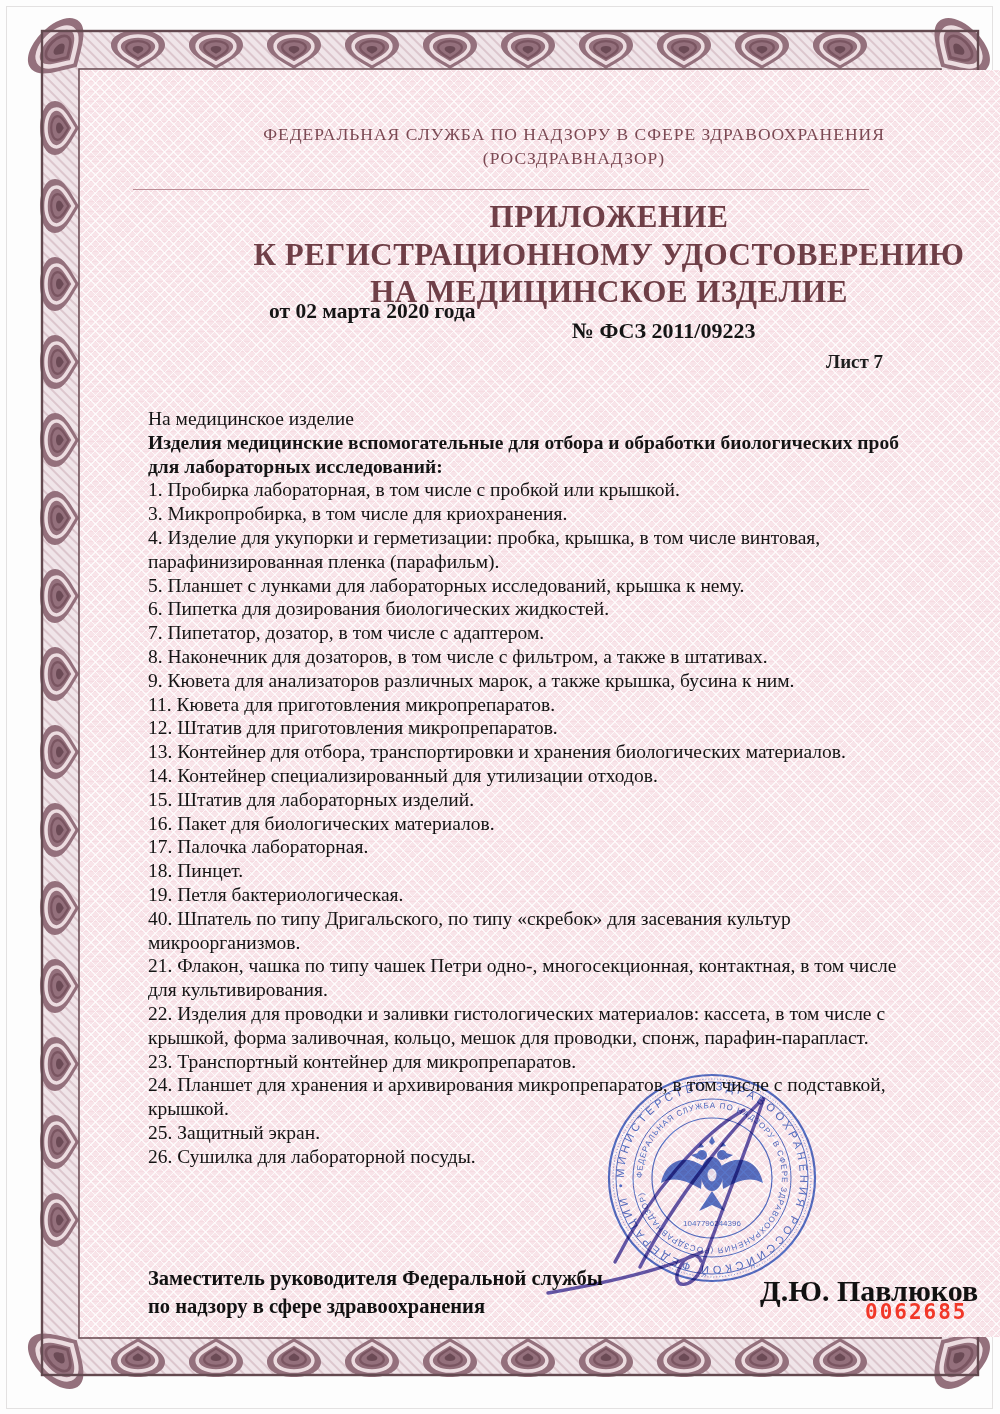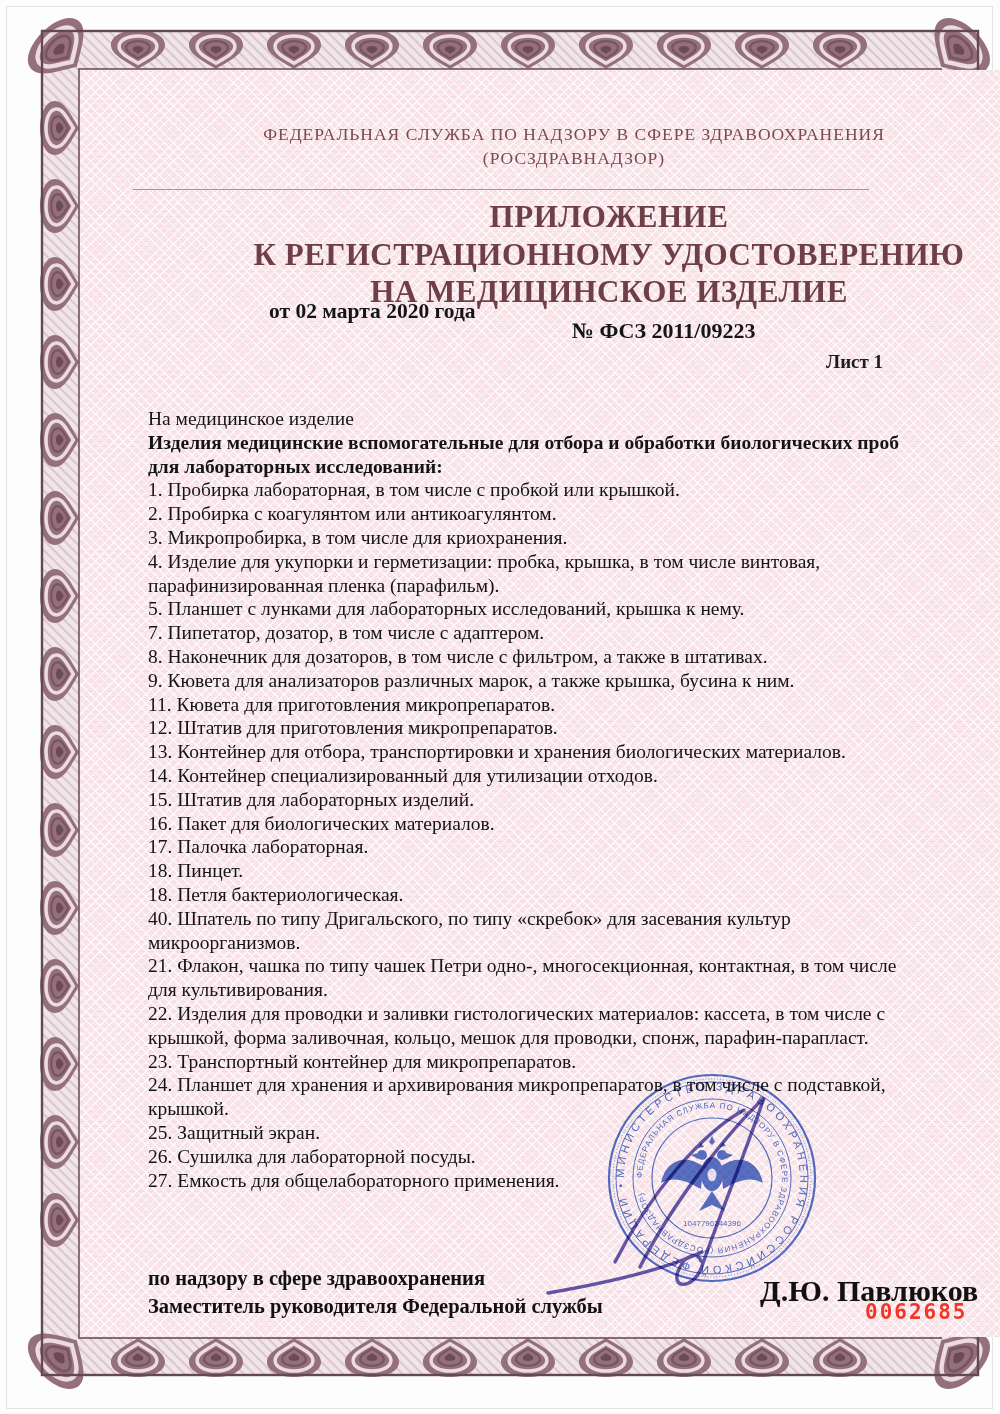--- a/index.html
+++ b/index.html
@@ -130,57 +130,56 @@
     <div class="divider"></div>
 
     <div class="doc-title">
       <div>ПРИЛОЖЕНИЕ</div>
       <div>К РЕГИСТРАЦИОННОМУ УДОСТОВЕРЕНИЮ</div>
       <div>НА МЕДИЦИНСКОЕ ИЗДЕЛИЕ</div>
     </div>
 
     <div class="doc-date">от  02 марта 2020 года</div>
     <div class="doc-number">№  ФСЗ 2011/09223</div>
-    <div class="sheet-no">Лист 1</div>
+    <div class="sheet-no">Лист 7</div>
 
     <div class="body-text">
       <div>На медицинское изделие</div>
       <div class="bold">Изделия медицинские вспомогательные для отбора и обработки биологических проб для лабораторных исследований:</div>
       <div id="body-list">
           <div>1. Пробирка лабораторная, в том числе с пробкой или крышкой.</div>
-          <div>2. Пробирка с коагулянтом или антикоагулянтом.</div>
           <div>3. Микропробирка, в том числе для криохранения.</div>
           <div>4. Изделие для укупорки и герметизации: пробка, крышка, в том числе винтовая, парафинизированная пленка (парафильм).</div>
           <div>5. Планшет с лунками для лабораторных исследований, крышка к нему.</div>
+          <div>6. Пипетка для дозирования биологических жидкостей.</div>
           <div>7. Пипетатор, дозатор, в том числе с адаптером.</div>
           <div>8. Наконечник для дозаторов, в том числе с фильтром, а также в штативах.</div>
           <div>9. Кювета для анализаторов различных марок, а также крышка, бусина к ним.</div>
           <div>11. Кювета для приготовления микропрепаратов.</div>
           <div>12. Штатив для приготовления микропрепаратов.</div>
           <div>13. Контейнер для отбора, транспортировки и хранения биологических материалов.</div>
           <div>14. Контейнер специализированный для утилизации отходов.</div>
           <div>15. Штатив для лабораторных изделий.</div>
           <div>16. Пакет для биологических материалов.</div>
           <div>17. Палочка лабораторная.</div>
           <div>18. Пинцет.</div>
-          <div>18. Петля бактериологическая.</div>
+          <div>19. Петля бактериологическая.</div>
           <div>40. Шпатель по типу Дригальского, по типу «скребок» для засевания культур микроорганизмов.</div>
           <div>21. Флакон, чашка по типу чашек Петри одно-, многосекционная, контактная, в том числе для культивирования.</div>
           <div>22. Изделия для проводки и заливки гистологических материалов: кассета, в том числе с крышкой, форма заливочная, кольцо, мешок для проводки, спонж, парафин-парапласт.</div>
           <div>23. Транспортный контейнер для микропрепаратов.</div>
           <div>24. Планшет для хранения и архивирования микропрепаратов, в том числе с подставкой, крышкой.</div>
           <div>25. Защитный экран.</div>
           <div>26. Сушилка для лабораторной посуды.</div>
-          <div>27. Емкость для общелабораторного применения.</div>
         </div>
     </div>
 
     <div class="footer-title">
+      <div>Заместитель руководителя Федеральной службы</div>
       <div>по надзору в сфере здравоохранения</div>
-      <div>Заместитель руководителя Федеральной службы</div>
     </div>
     <div class="signer-name">Д.Ю. Павлюков</div>
     <div class="serial">0062685</div>
   </div>
 
   <svg class="stamp" width="230" height="230" viewBox="-115 -115 230 230">
     <defs>
       <path id="ringOuter" d="M -88,0 A 88,88 0 1 1 88,0 A 88,88 0 1 1 -88,0" fill="none"></path>
       <path id="ringInner" d="M -70,0 A 70,70 0 1 1 70,0 A 70,70 0 1 1 -70,0" fill="none"></path>
     </defs>

